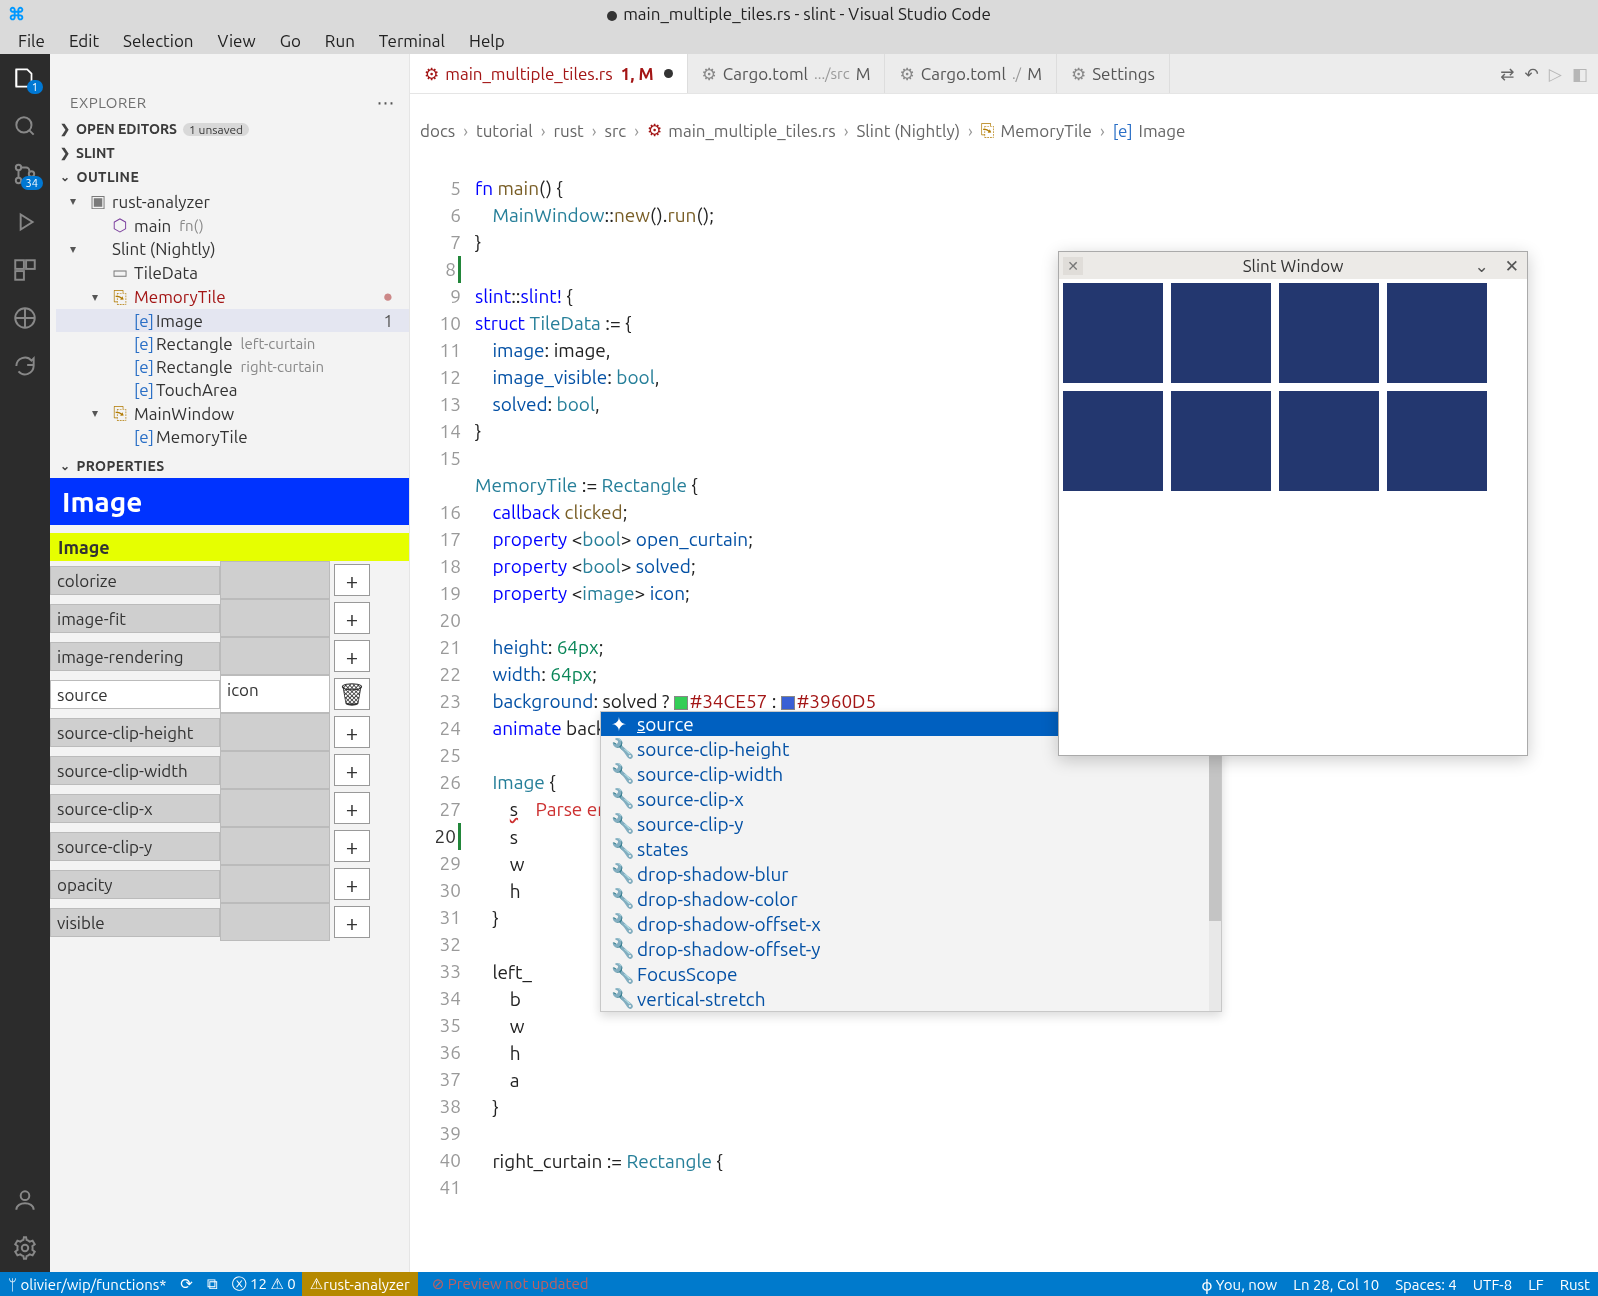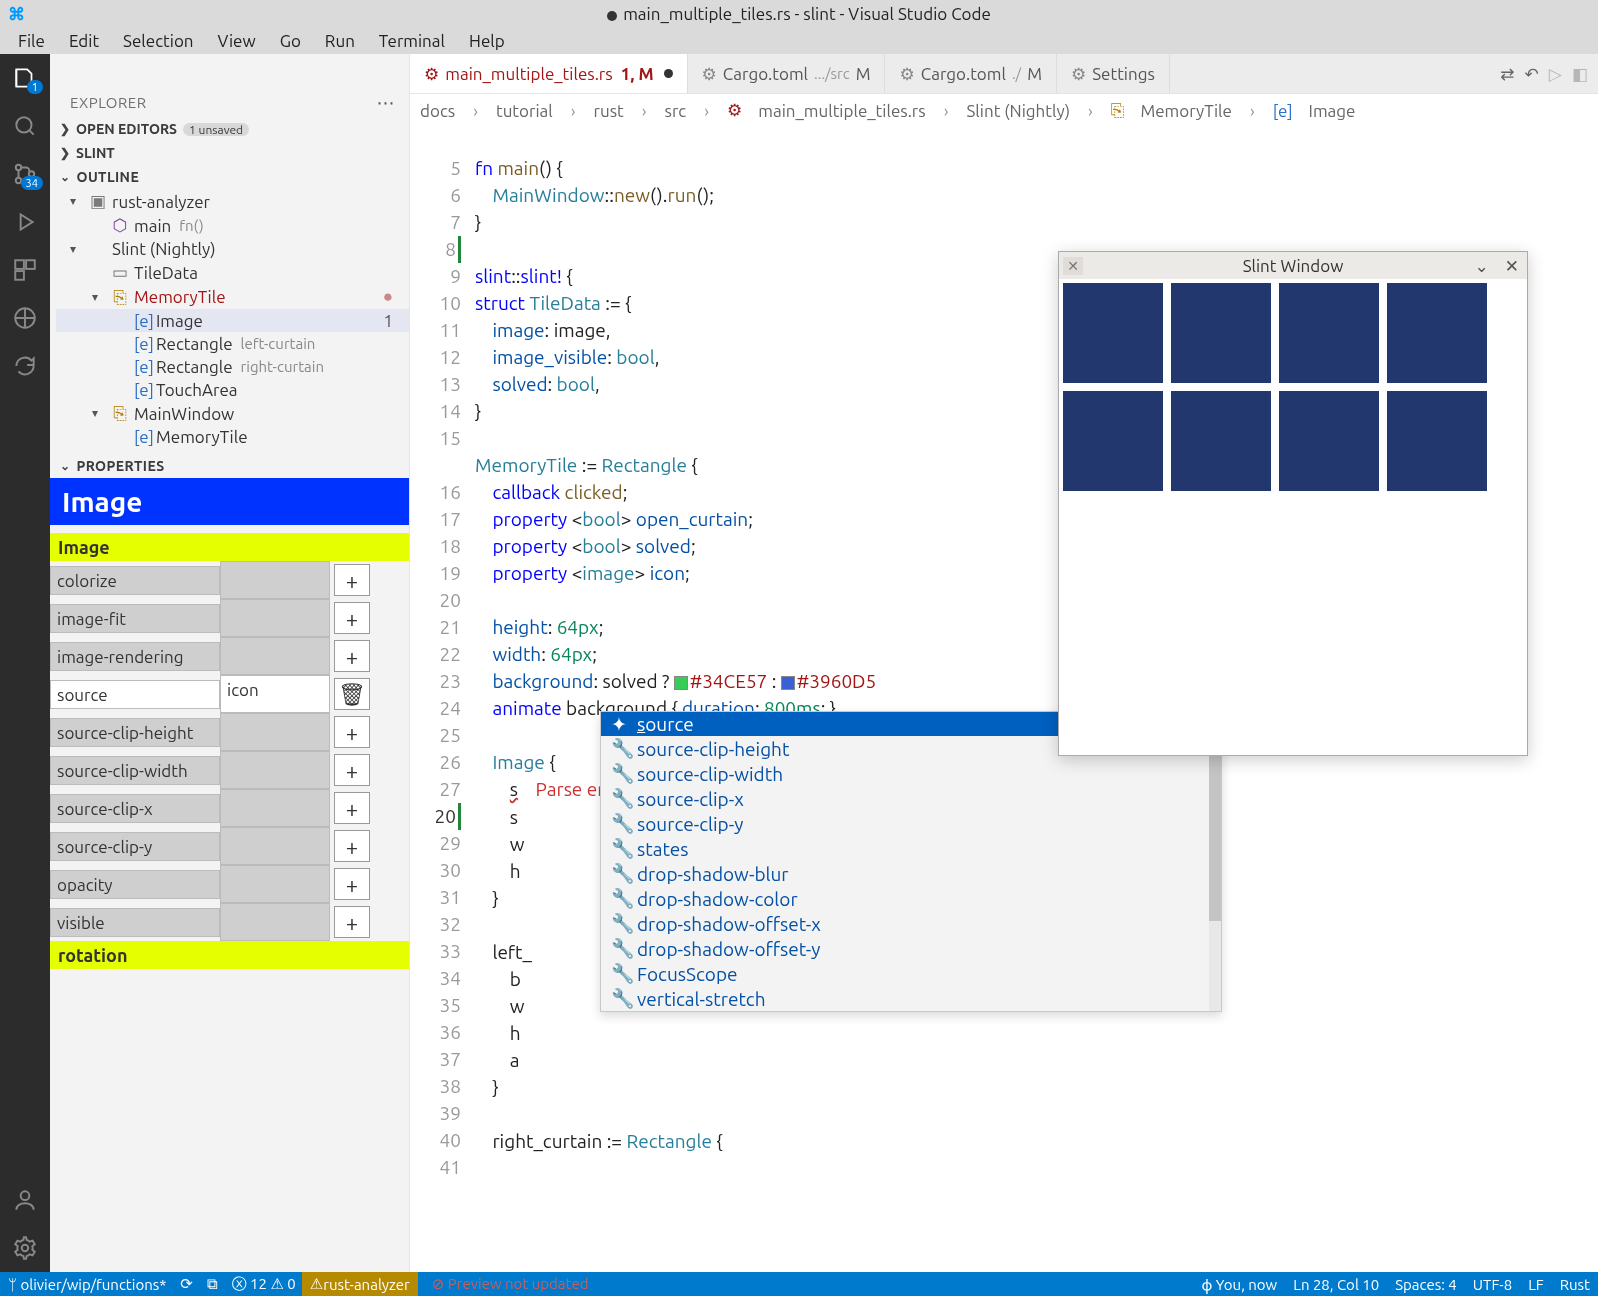--- a/index.html
+++ b/index.html
@@ -61,21 +61,21 @@
 .editor-region { flex:1; display:flex; flex-direction:column; background:#fff; min-width:0;}
 .tabs { display:flex; height:40px; border-bottom:1px solid #e5e5e5; background:#ececec; align-items:stretch; }
 .tab{ display:flex; align-items:center; gap:6px; padding:0 14px; background:#ececec; border-right:1px solid #ddd; color:#555; font-size:17px; white-space:nowrap;}
 .tab.active{ background:#fff; color:#a31515;}
 .tab .gear{ color:#888;}
 .tab .subtle{ color:#a31515; font-weight:bold; margin-left:2px;}
 .tab .desc{ color:#999; font-size:15px;}
 .tab .mod{color:#555;}
 .tab .dot{ width:9px; height:9px; border-radius:50%; background:#333; margin-left:4px;}
 .tab-actions{ margin-left:auto; display:flex; align-items:center; gap:10px; padding-right:10px; color:#666;}
-.breadcrumb{ display:flex; align-items:center; gap:16px; padding:6px 10px; color:#666; font-size:17px; flex-wrap:wrap;}
+.breadcrumb{ display:flex; align-items:center; gap:6px; padding:6px 10px; color:#666; font-size:17px; flex-wrap:wrap;margin-top:20px;}
 .breadcrumb .sep{ color:#999; margin:0 2px;}
 .editor-body{ flex:1; display:flex; font-family:"Cascadia Code",Consolas,monospace; font-size:19px; position:relative; overflow:hidden;}
 .gutter{ width:65px; text-align:right; padding:2px 14px 0 0; color:#9a9a9a; user-select:none; line-height:27px;}
 .gutter .hl{ color:#333;}
 .gutter .mark{ border-right:3px solid #22863a; padding-right:2px;}
 .code{ flex:1; padding-top:2px; line-height:27px; white-space:pre; color:#222; position:relative;}
 .codelens{ color:#999; font-size:16px; padding-left:22px;}
 .kw{color:#0000ff;} .fn{color:#795e26;} .ty{color:#267f99;} .str{color:#a31515;} .num{color:#098658;} .prop{color:#0451a5;} .err{color:#cd3131;} .macro{color:#0000ff;}
 .colorbox{ display:inline-block; width:14px; height:14px; border:1px solid #888; vertical-align:middle; margin-right:2px;}
 .blameinfo{ color:#bbb; font-family:"Segoe UI"; font-size:18px;}
@@ -329,21 +329,20 @@
             <div class="label">opacity</div>
             <div class="val"></div>
             <div class="btn">+</div>
           </div>
           <div class="prop-row">
             <div class="label">visible</div>
             <div class="val"></div>
             <div class="btn">+</div>
           </div>
         </div>
-      <div class="sect-h">rotation</div>
     </div>
   </div>
 
   <div class="editor-region">
     <div class="tabs">
       <div class="tab active">
         <span style="color:#a31515">⚙</span>
         <span>main_multiple_tiles.rs</span>
         <span class="subtle">1, M</span>
         <span class="dot"></span>

